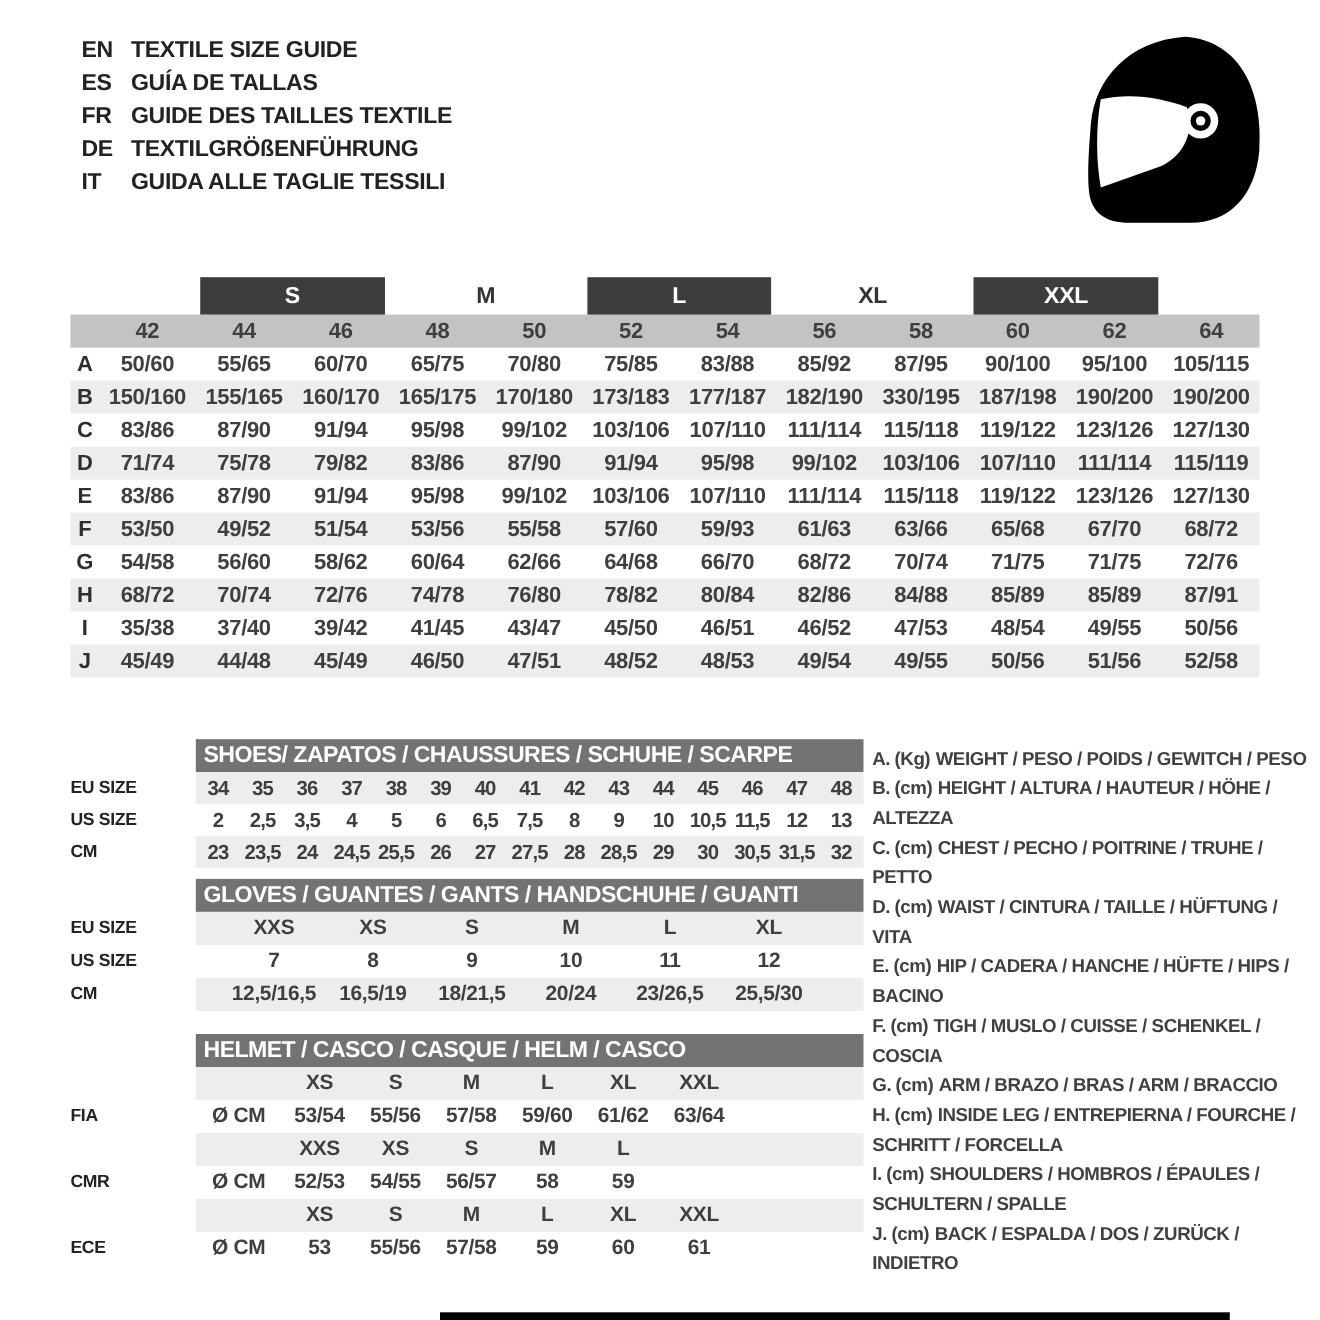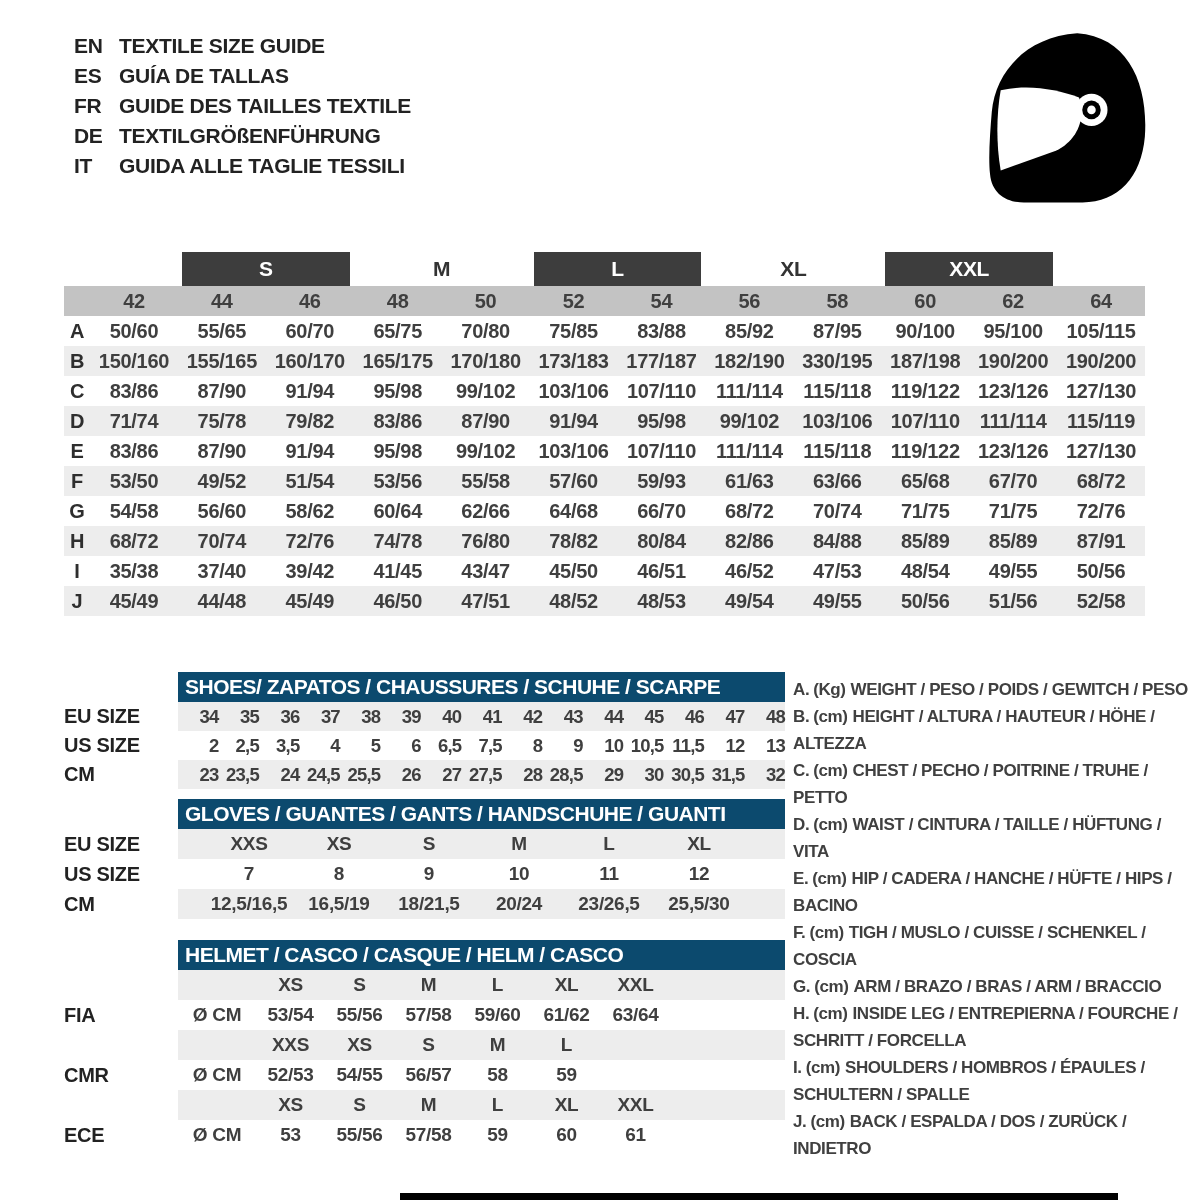--- a/index.html
+++ b/index.html
@@ -22,25 +22,25 @@
   .num-row{display:grid;grid-template-columns:26px repeat(12,1fr);height:30px;background:#c3c3c3;align-items:center;text-align:center;}
   .mrow{display:grid;grid-template-columns:26px repeat(12,1fr);height:30px;align-items:center;text-align:center;}
   .mrow.stripe{background:#ededed;}
   .mrow .letter{color:#2e2e2e;}
 
   
   .bottom{position:absolute;left:64px;top:672px;width:721px;font-size:19px;}
   .block{display:flex;}
   #shoes-block{margin-bottom:10px;}
   #gloves-block{margin-bottom:21px;}
-  .labels-col{width:114px;flex:none;color:#222;font-size:20px;}
+  .labels-col{width:114px;flex:none;color:#222;font-size:16px;}
   .labels-col .lbl{display:flex;align-items:center;}
   .tbl{width:607px;flex:none;}
-  .bar{height:30px;background:#0c4a6e;color:#fff;display:flex;align-items:center;padding-left:7px;font-size:21px;letter-spacing:-0.5px;}
-  .srow{display:grid;grid-template-columns:repeat(15,1fr);height:29px;align-items:center;text-align:right;font-size:18.5px;letter-spacing:-0.8px;}
+  .bar{height:30px;background:#737373;color:#fff;display:flex;align-items:center;padding-left:7px;font-size:21px;letter-spacing:-0.5px;}
+  .srow{display:grid;grid-template-columns:repeat(15,1fr);height:29px;align-items:center;text-align:center;font-size:18.5px;letter-spacing:-0.8px;}
   .grow{display:grid;grid-template-columns:26px repeat(6,90px) 1fr;height:30px;align-items:center;text-align:center;}
   .hrow{display:grid;grid-template-columns:78px repeat(6,69px) 1fr;height:30px;align-items:center;text-align:center;}
   .stripe{background:#ededed;}
 
   
   .legend{position:absolute;left:793px;top:676px;width:402px;font-size:17px;line-height:27px;letter-spacing:-0.4px;color:#404040;}
   .legend-item .lkey{margin-right:4px;}
   .legend-item .lunit{margin-right:5px;}
 
   .bottom-bar{position:absolute;left:400px;top:1193px;width:718px;height:7px;background:#000;}

